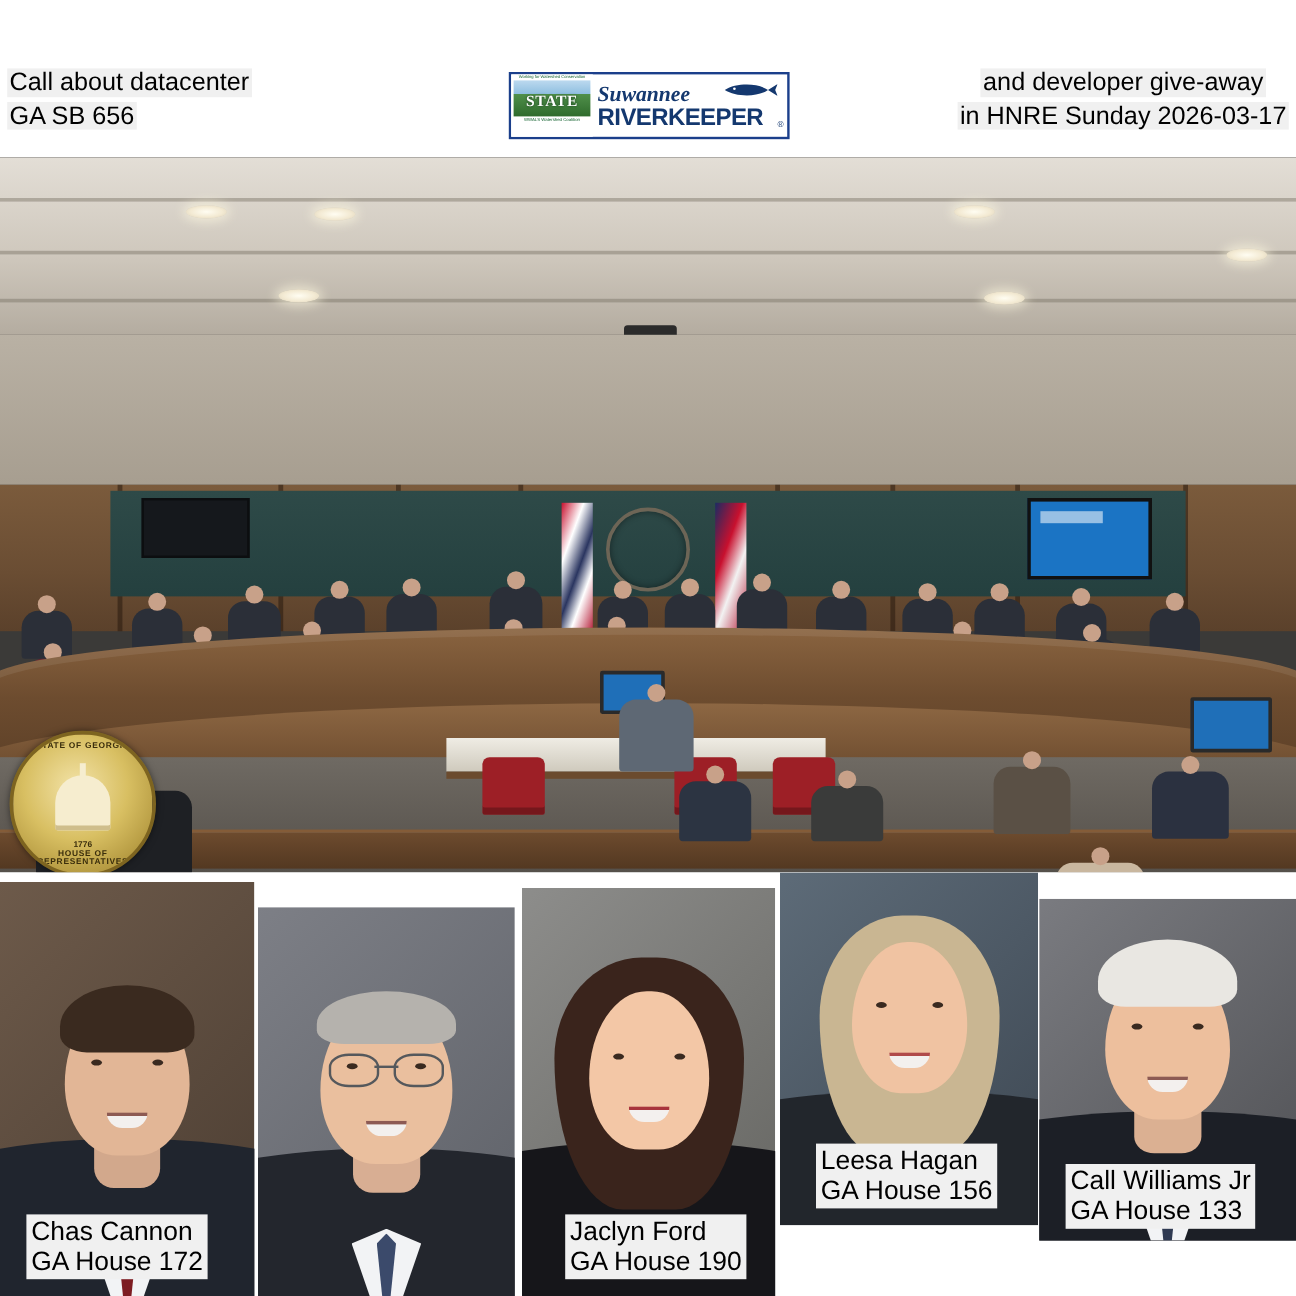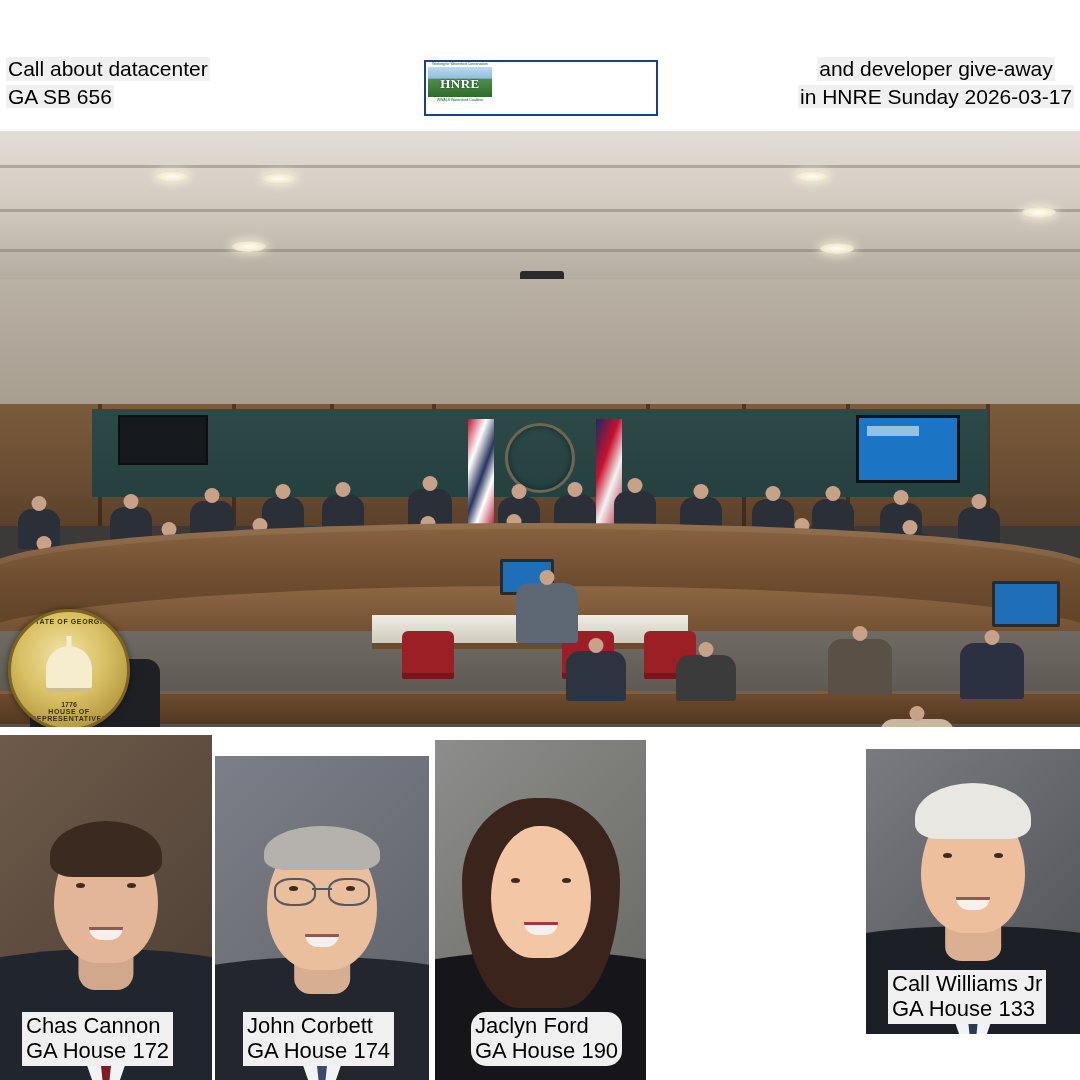--- a/index.html
+++ b/index.html
@@ -388,23 +388,33 @@
 
   <div class="hdr-left">
     <div class="hdr-text">Call about datacenter</div>
     <div class="hdr-text">GA SB 656</div>
   </div>
 
   <div class="logo">
     <div class="logo-left">
       <div class="logo-left-top">Working for Watershed Conservation</div>
       <div class="logo-emblem">
-        <div class="wwals">HNRE</div>
+        <div class="wwals">STATE</div>
       </div>
       <div class="logo-left-bot">WWALS Watershed Coalition</div>
+    </div>
+    <div class="logo-right">
+      <div class="logo-suwannee">Suwannee</div>
+      <div class="logo-riverkeeper">RIVERKEEPER</div>
+      <div class="logo-reg">®</div>
+      <svg class="fish" viewBox="0 0 92 28">
+        <path d="M4 14 C22 2, 60 2, 76 14 C60 26, 22 26, 4 14 Z" fill="#14386f"></path>
+        <path d="M76 14 L92 4 L88 14 L92 24 Z" fill="#14386f"></path>
+        <circle cx="20" cy="12" r="2.2" fill="#ffffff"></circle>
+      </svg>
     </div>
   </div>
 
   <div class="hdr-right">
     <div class="hdr-text">and developer give-away</div>
     <div class="hdr-text">in HNRE Sunday 2026-03-17</div>
   </div>
 </div>
 
 <div class="photo">
@@ -529,42 +539,53 @@
       <div class="pt-eye" style="left:22px; top:52px;"></div>
       <div class="pt-eye" style="right:22px; top:52px;"></div>
       <div class="pt-mouth" style="top:100px;"></div>
     </div>
     <div class="pt-hair" style="top:70px; width:116px; height:44px; background:#b5b2ad;"></div>
     <div class="pt-glasses" style="top:122px;">
       <i class="l"></i>
         <b></b>
         <i class="r"></i>
     </div>
-    <div class="caption" style="left:28px; bottom:14px;">
-      <div>John Corbett</div>
-      <div>GA House 174</div>
-    </div>
   </div>
 
   <div class="portrait" style="left:435px; top:13px; width:211px; height:340px;">
     <div class="pt-bg" style="background:linear-gradient(135deg,#8d8d8b 0%,#63635f 100%);"></div>
     <div class="pt-shoulders" style="background:#16161a;"></div>
     <div class="pt-neck" style="top:198px; background:#e8bb9c;"></div>
     <div class="pt-hair" style="top:58px; width:158px; height:210px; background:#3a241c; border-radius:46% 46% 36% 36% / 40% 40% 60% 60%;"></div>
     <div class="pt-head" style="top:86px; width:100px; height:132px; background:#f3c7a6;">
       <div class="pt-eye" style="left:20px; top:52px;"></div>
       <div class="pt-eye" style="right:20px; top:52px;"></div>
       <div class="pt-mouth" style="top:96px; border-top-color:#a8343c;"></div>
     </div>
-    <div class="caption" style="left:36px; bottom:14px;border-radius:15px;">
+    <div class="caption" style="left:36px; bottom:14px;">
       <div>Jaclyn Ford</div>
       <div>GA House 190</div>
     </div>
   </div>
 
+  <div class="portrait" style="left:650px; top:0px; width:215px; height:294px;">
+    <div class="pt-bg" style="background:linear-gradient(135deg,#5d6b78 0%,#3d4752 100%);"></div>
+    <div class="pt-shoulders" style="background:#22262c;"></div>
+    <div class="pt-neck" style="top:172px; background:#e4b496;"></div>
+    <div class="pt-hair" style="top:36px; width:150px; height:200px; background:#c9b692; border-radius:46% 46% 34% 34% / 42% 42% 58% 58%;"></div>
+    <div class="pt-head" style="top:58px; width:96px; height:126px; background:#f0c3a2;">
+      <div class="pt-eye" style="left:20px; top:50px;"></div>
+      <div class="pt-eye" style="right:20px; top:50px;"></div>
+      <div class="pt-mouth" style="top:92px; border-top-color:#b04a4a;"></div>
+    </div>
+    <div class="caption" style="left:30px; bottom:14px;">
+      <div>Leesa Hagan</div>
+      <div>GA House 156</div>
+    </div>
+  </div>
 
   <div class="portrait" style="left:866px; top:22px; width:214px; height:285px;">
     <div class="pt-bg" style="background:linear-gradient(135deg,#7a7b80 0%,#4f5054 100%);"></div>
     <div class="pt-shoulders" style="background:#1c1f26;"></div>
     <div class="pt-shirt"></div>
     <div class="pt-tie" style="bottom:0; background:#2f3a52;"></div>
     <div class="pt-neck" style="top:166px; background:#dbb092;"></div>
     <div class="pt-head" style="top:54px; width:104px; height:130px; background:#edbf9d;">
       <div class="pt-eye" style="left:22px; top:50px;"></div>
       <div class="pt-eye" style="right:22px; top:50px;"></div>

